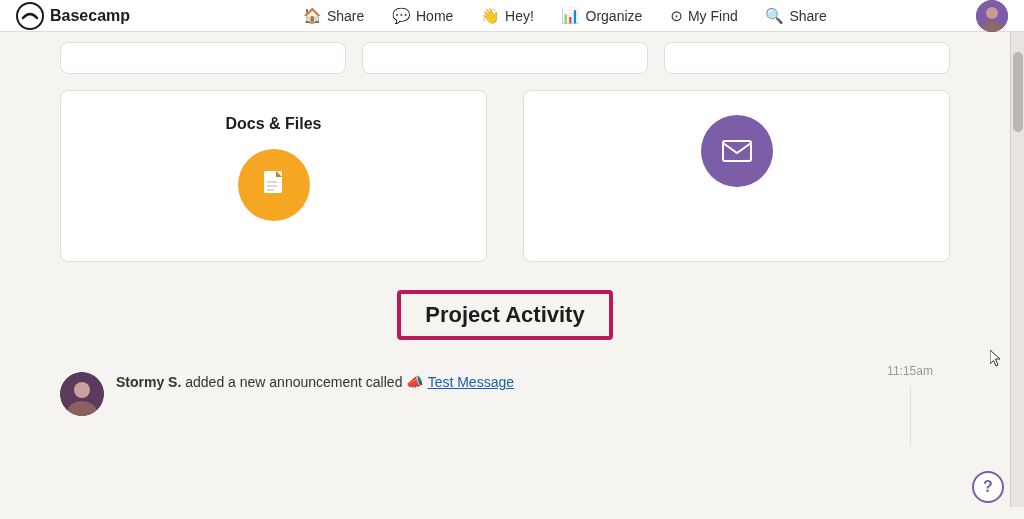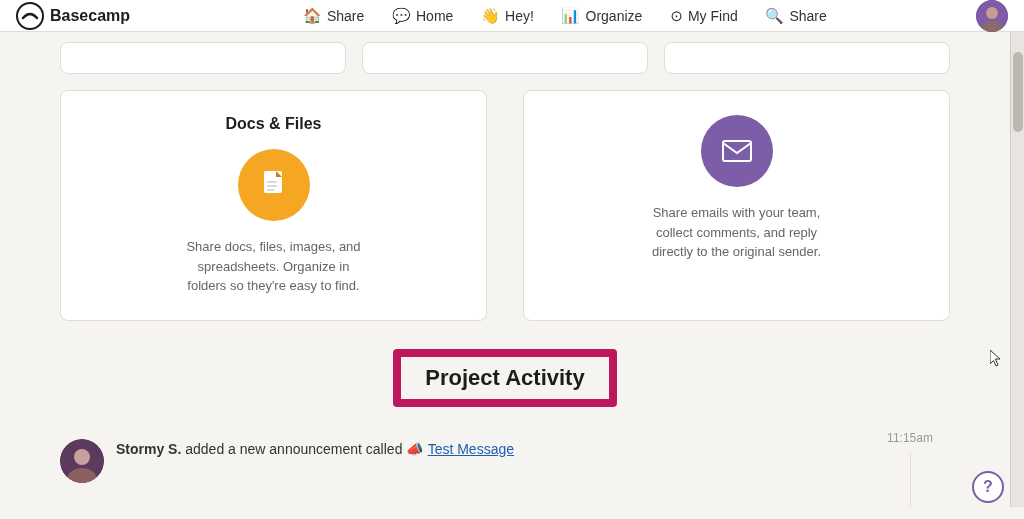--- a/index.html
+++ b/index.html
@@ -166,21 +166,21 @@
 
     .project-activity-header {
       display: flex;
       justify-content: center;
       margin-bottom: 24px;
     }
     .project-activity-title {
       font-size: 22px;
       font-weight: 700;
       color: #1d1d1d;
-      border: 8px solid #be185d;
+      border: 4px solid #be185d;
       padding: 8px 24px;
       border-radius: 4px;
     }
 
     
     .activity-item {
       display: flex;
       align-items: flex-start;
       gap: 12px;
       padding: 8px 0;
@@ -335,31 +335,29 @@
           <svg width="36" height="36" viewBox="0 0 36 36">
             <rect x="8" y="4" width="18" height="22" rx="2" fill="white"></rect>
             <path d="M20 4 L26 10 L20 10 Z" fill="#f5a623"></path>
             <rect x="8" y="4" width="12" height="22" rx="2" fill="white"></rect>
             <path d="M20 4 L26 10 L20 10 Z" fill="rgba(0,0,0,0.2)"></path>
             <line x1="11" y1="15" x2="21" y2="15" stroke="#ccc" stroke-width="1.5"></line>
             <line x1="11" y1="19" x2="21" y2="19" stroke="#ccc" stroke-width="1.5"></line>
             <line x1="11" y1="23" x2="18" y2="23" stroke="#ccc" stroke-width="1.5"></line>
           </svg>
         </div>
-        <div class="card-desc">Share docs, files, images, and spreadsheets. Organize in folders so they're easy to find.</div>
       </div>
 
       <div class="feature-card">
         <div class="card-icon-circle icon-purple">
           <svg width="36" height="36" viewBox="0 0 36 36">
             <rect x="4" y="8" width="28" height="20" rx="2" fill="none" stroke="white" stroke-width="2"></rect>
             <path d="M4 10 L18 20 L32 10" fill="none" stroke="white" stroke-width="2"></path>
           </svg>
         </div>
-        <div class="card-desc">Share emails with your team, collect comments, and reply directly to the original sender.</div>
       </div>
     </div>
 
     <div class="project-activity-header">
       <div class="project-activity-title">Project Activity</div>
     </div>
 
     <div style="display: flex; gap: 4px;">
 
       <div style="flex: 1;">

